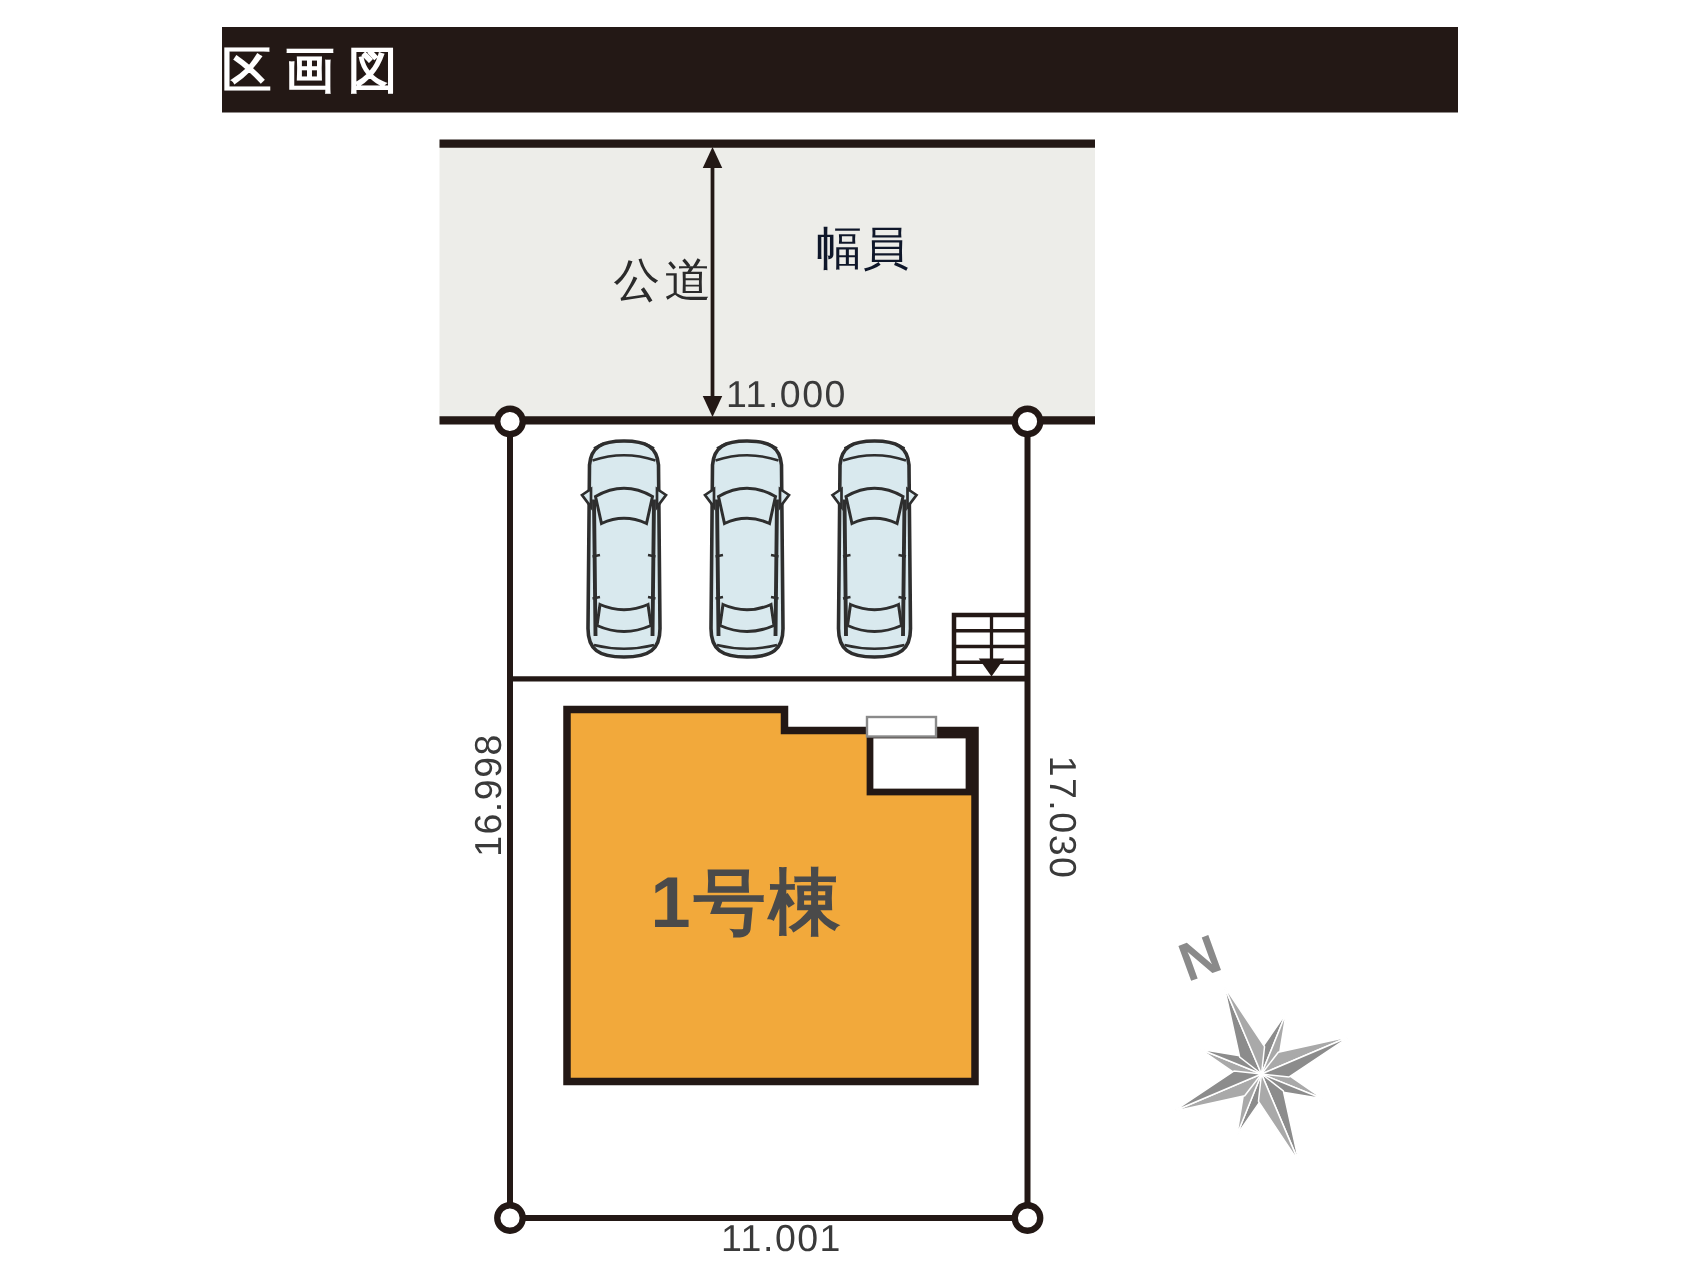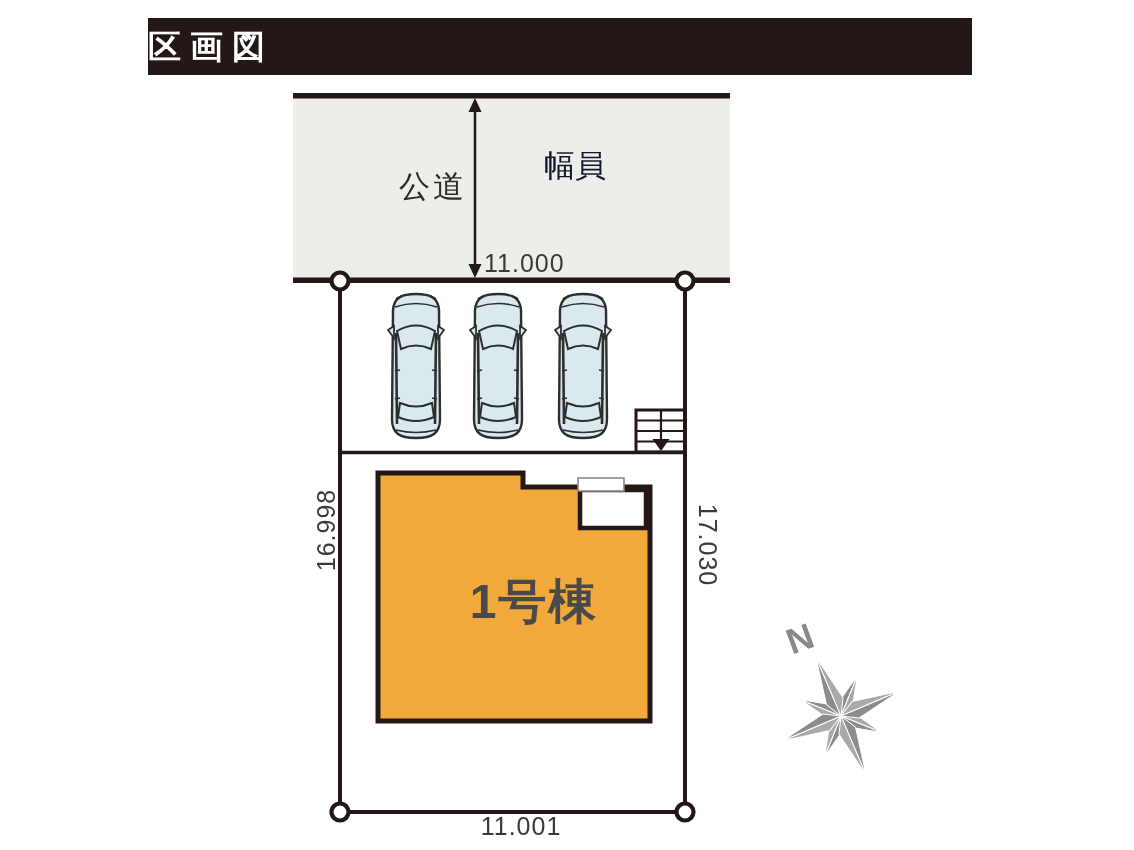--- a/index.html
+++ b/index.html
@@ -6,30 +6,30 @@
   #canvas{
     position:relative;width:1134px;height:850px;background:#ffffff;overflow:hidden;
     font-family:"Liberation Sans","DejaVu Sans",sans-serif;color:#2b2b2b;
   }
   .abs{position:absolute;}
   
   #banner{left:148px;top:18px;width:824px;height:57px;background:#231815;display:flex;align-items:center;}
   #banner .title{color:#ffffff;font-size:33px;font-weight:bold;letter-spacing:9px;line-height:1;}
   
   .road-label{font-size:31px;letter-spacing:3px;color:#2b2b2b;font-weight:500;}
-  #road-name{left:399px;top:166px;}
+  #road-name{left:409px;top:166px;}
   #road-width{left:495px;top:146px;width:160px;text-align:center;line-height:39px;font-size:31px;font-weight:500;color:#0f172a;}
   
   .dim{font-size:25px;color:#3a3a3a;letter-spacing:1px;white-space:nowrap;}
   #dim-top{left:484px;top:249px;}
   #dim-bottom{left:461px;top:812px;width:120px;text-align:center;}
   #dim-left{left:271px;top:516px;width:110px;height:28px;text-align:center;transform:rotate(-90deg);}
   #dim-right{left:653px;top:531px;width:110px;height:28px;text-align:center;transform:rotate(90deg);}
   
-  #building-label{left:398px;top:570px;width:272px;text-align:center;font-size:48px;font-weight:bold;color:#4a4a4a;letter-spacing:2px;}
+  #building-label{left:362px;top:570px;width:272px;text-align:center;font-size:48px;font-weight:bold;color:#4a4a4a;letter-spacing:2px;}
   
   #north-label{left:780px;top:618px;width:40px;text-align:center;font-size:36px;font-weight:bold;color:#8a8a8a;transform:rotate(-20deg);}
   svg{display:block;}
 </style>
 </head>
 <body>
 
 <div id="canvas">
 
   <div class="abs" id="banner">

